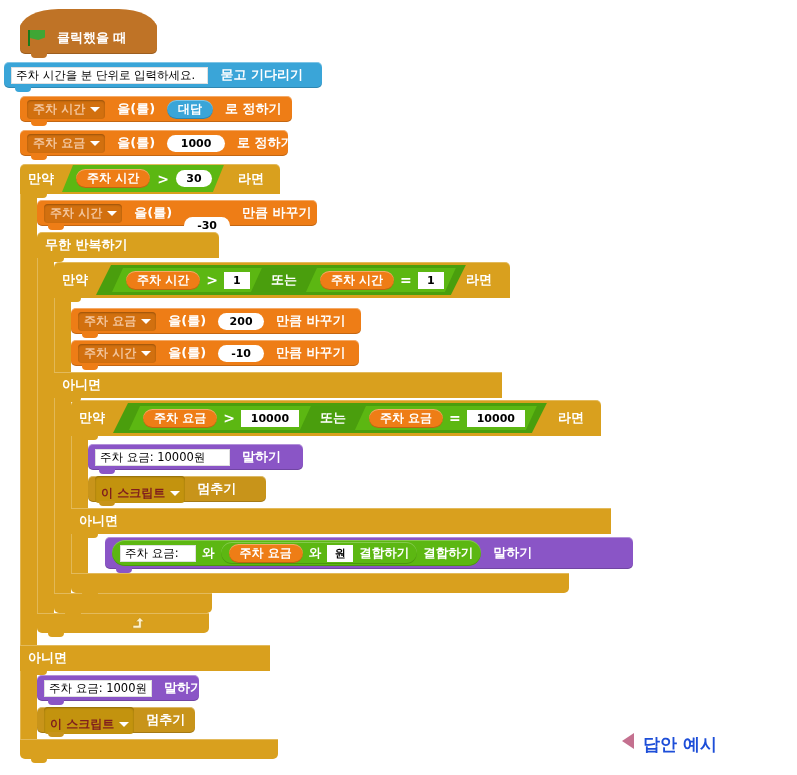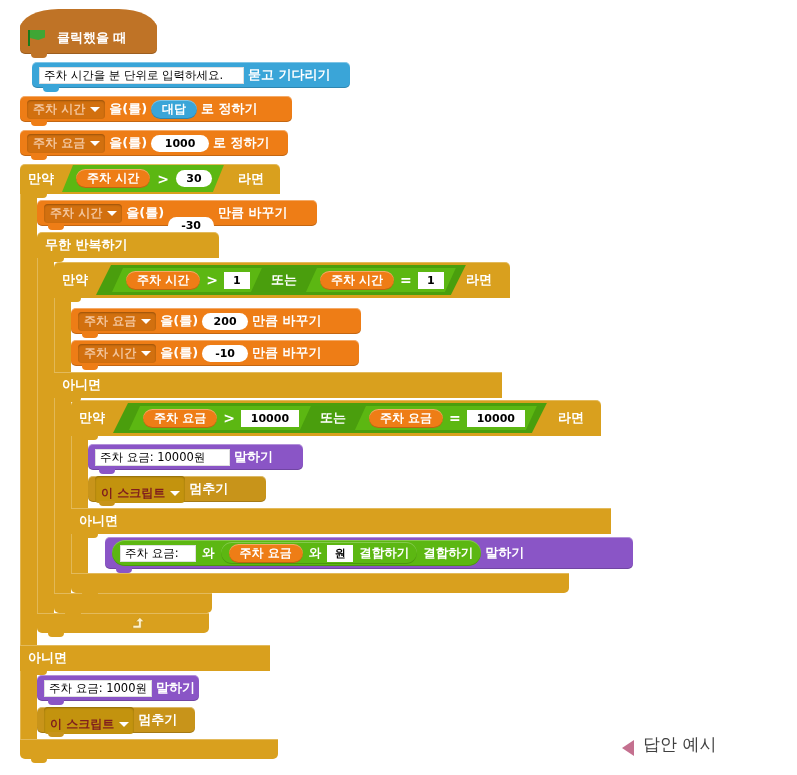--- a/index.html
+++ b/index.html
@@ -17,21 +17,21 @@
   .blk {
     position: absolute;
     box-sizing: border-box;
     display: flex;
     align-items: center;
     color: #ffffff;
     font-size: 13px;
     font-weight: bold;
     white-space: nowrap;
   }
-  .lbl { padding: 0 4px; }
+  .lbl { padding: 0 12px; }
 
   
   .stack {
     height: 26px;
     border-radius: 5px;
     padding: 0 7px;
     box-shadow: inset 0 1px 0 rgba(255,255,255,.35),
                 inset 0 -1px 0 rgba(0,0,0,.18);
   }
   
@@ -254,24 +254,24 @@
   .loop-arrow {
     position: absolute;
     width: 15px; height: 13px;
     color: #fdf0cb;
     z-index: 4;
   }
 
   
   .annot {
     position: absolute;
-    display: flex; align-items: flex-end;
-    color: #404040;
+    display: flex; align-items: flex-start;
+    color: #1d4ed8;
     font-size: 17px;
-    font-weight: normal;
+    font-weight: bold;
   }
   .annot .tri {
     width: 0; height: 0;
     border-top: 8px solid transparent;
     border-bottom: 8px solid transparent;
     border-right: 12px solid #c4708f;
     margin-right: 9px;
   }
 </style>
 </head>
@@ -281,21 +281,21 @@
   <div class="hat-top"></div>
   <div class="hat-inner">
     <span class="flag">
       <span class="pole"></span>
         <span class="cloth"></span>
     </span>
     <span>클릭했을 때</span>
   </div>
 </div>
 
-<div class="blk stack c-sensing" style="left:32px; top:62px; width:318px;">
+<div class="blk stack c-sensing" style="left:4px; top:62px; width:318px;">
   <span class="txt-input" style="width:205px;">주차 시간을 분 단위로 입력하세요.</span>
   <span class="lbl">묻고 기다리기</span>
 </div>
 
 <div class="blk stack c-data" style="left:20px; top:96px; width:272px;">
   <span class="var-field">
     <span>주차 시간</span>
     <span class="caret"></span>
   </span>
   <span class="lbl">을(를)</span>

